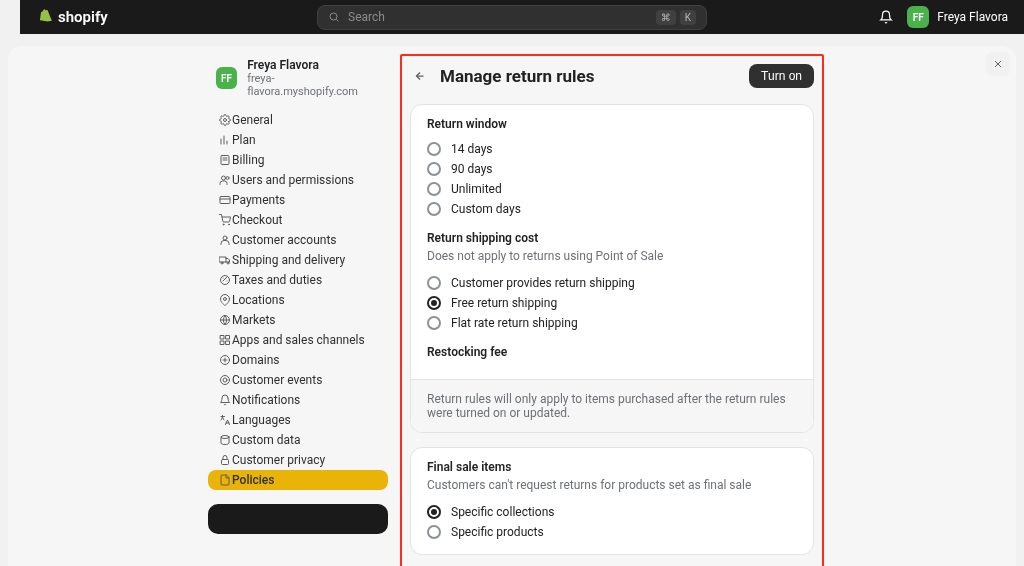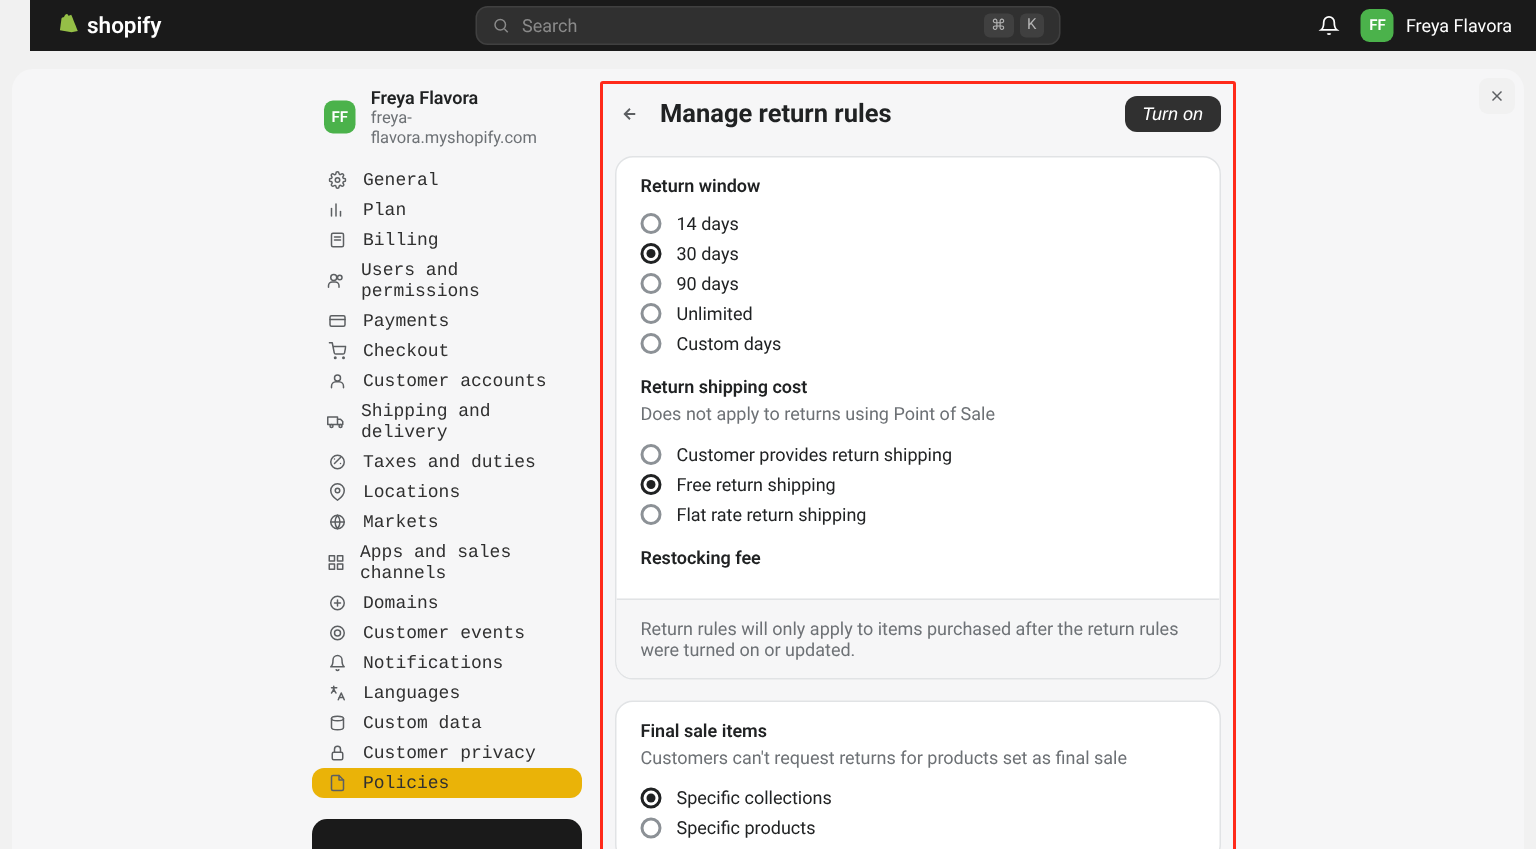--- a/index.html
+++ b/index.html
@@ -144,27 +144,25 @@
     .sidebar-title { font-weight: 600; font-size: 12px; }
     .sidebar-sub { font-size: 11px; color: #6d7175; }
     .sidebar-nav {
       display: flex;
       flex-direction: column;
       gap: 0px;
     }
     .nav-item {
       display: flex;
       align-items: center;
-      gap: 10px;
       padding: 3px 10px;
       font-size: 12px;
       color: #303030;
       border-radius: 8px;
       cursor: pointer;
-      font-family: Liberation Mono, monospace;
     }
     .nav-item.active {
       background: #eab308;
       font-weight: 500;
     }
     .nav-item .icon {
       width: 14px; height: 14px;
       display: flex; align-items: center; justify-content: center;
       color: #5c5f62;
     }
@@ -204,21 +202,20 @@
     }
     .turn-on-btn {
       margin-left: auto;
       background: #303030;
       color: #fff;
       border: none;
       padding: 5px 12px;
       border-radius: 8px;
       font-size: 12px;
       cursor: pointer;
-      font-style: italic;
     }
     .card {
       background: #fff;
       border: 1px solid #e1e3e5;
       border-radius: 12px;
       overflow: hidden;
       margin-bottom: 14px;
     }
     .card-section {
       padding: 12px 16px;
@@ -525,24 +522,20 @@
 
         <div class="card">
           <div class="card-section">
             <div class="section-title">Return window</div>
             <div id="window-opts">
                   <div class="radio-row">
                     <div class="radio"></div>
                     <span>14 days</span>
                   </div>
                   <div class="radio-row">
-                    <div class="radio selected"></div>
-                    <span>30 days</span>
-                  </div>
-                  <div class="radio-row">
                     <div class="radio"></div>
                     <span>90 days</span>
                   </div>
                   <div class="radio-row">
                     <div class="radio"></div>
                     <span>Unlimited</span>
                   </div>
                   <div class="radio-row">
                     <div class="radio"></div>
                     <span>Custom days</span>

